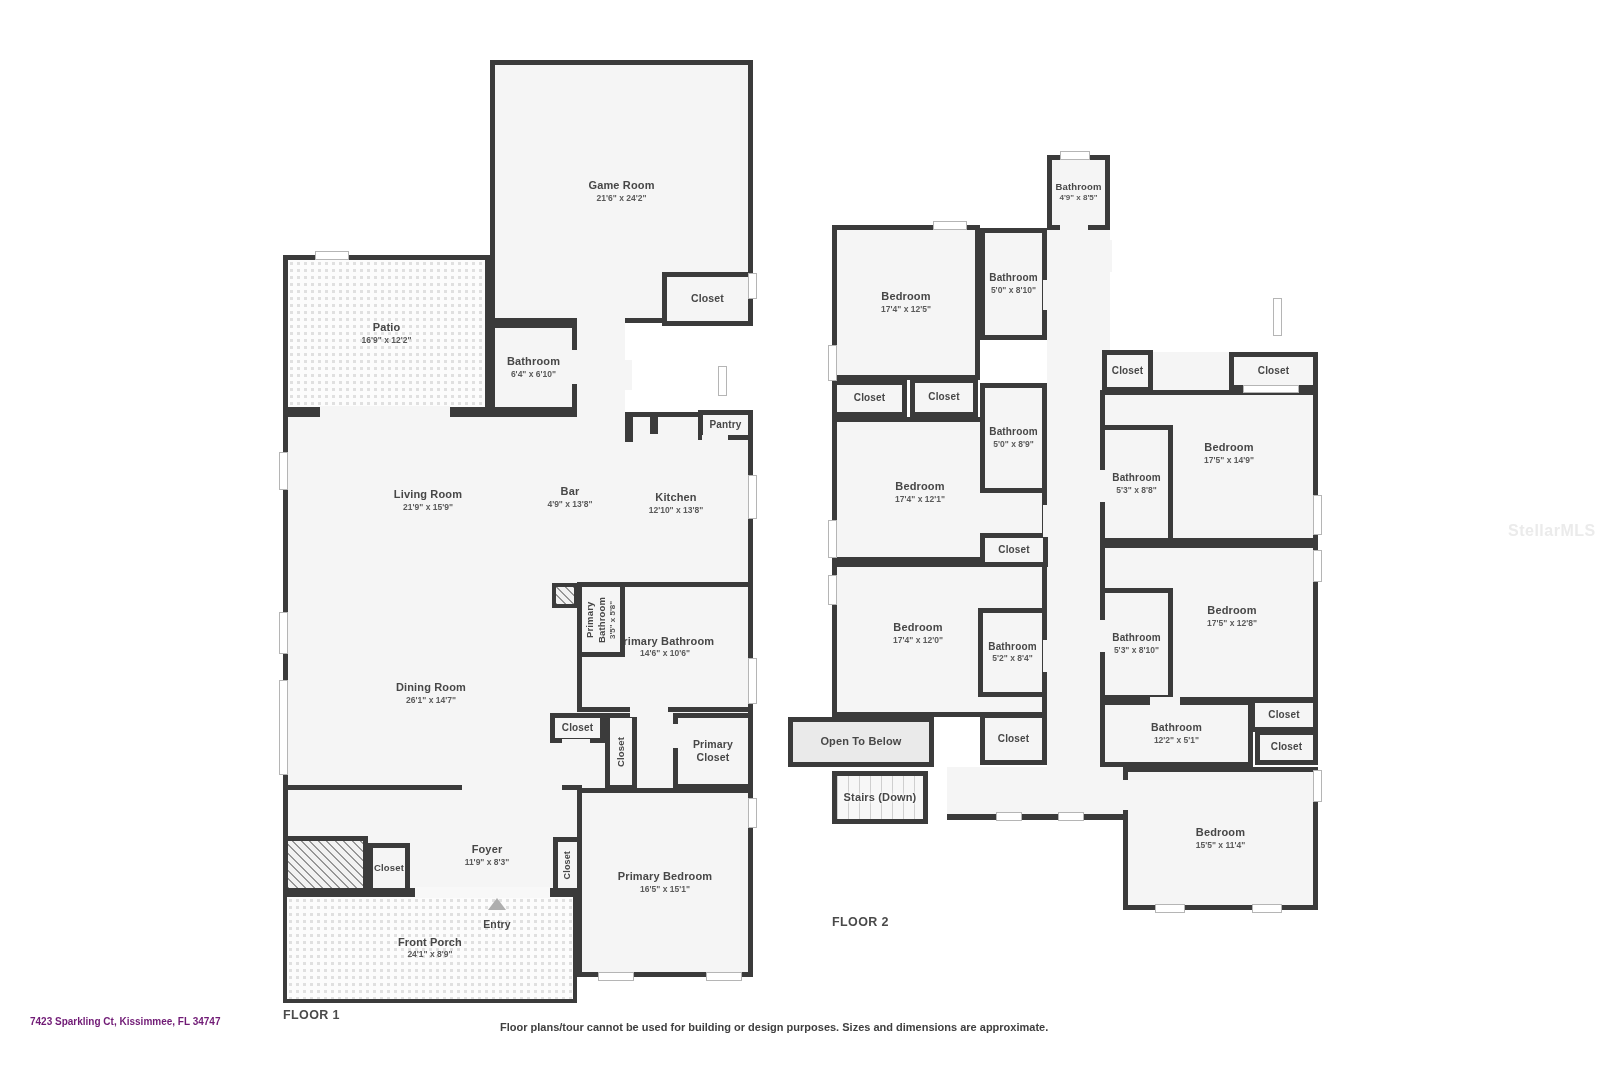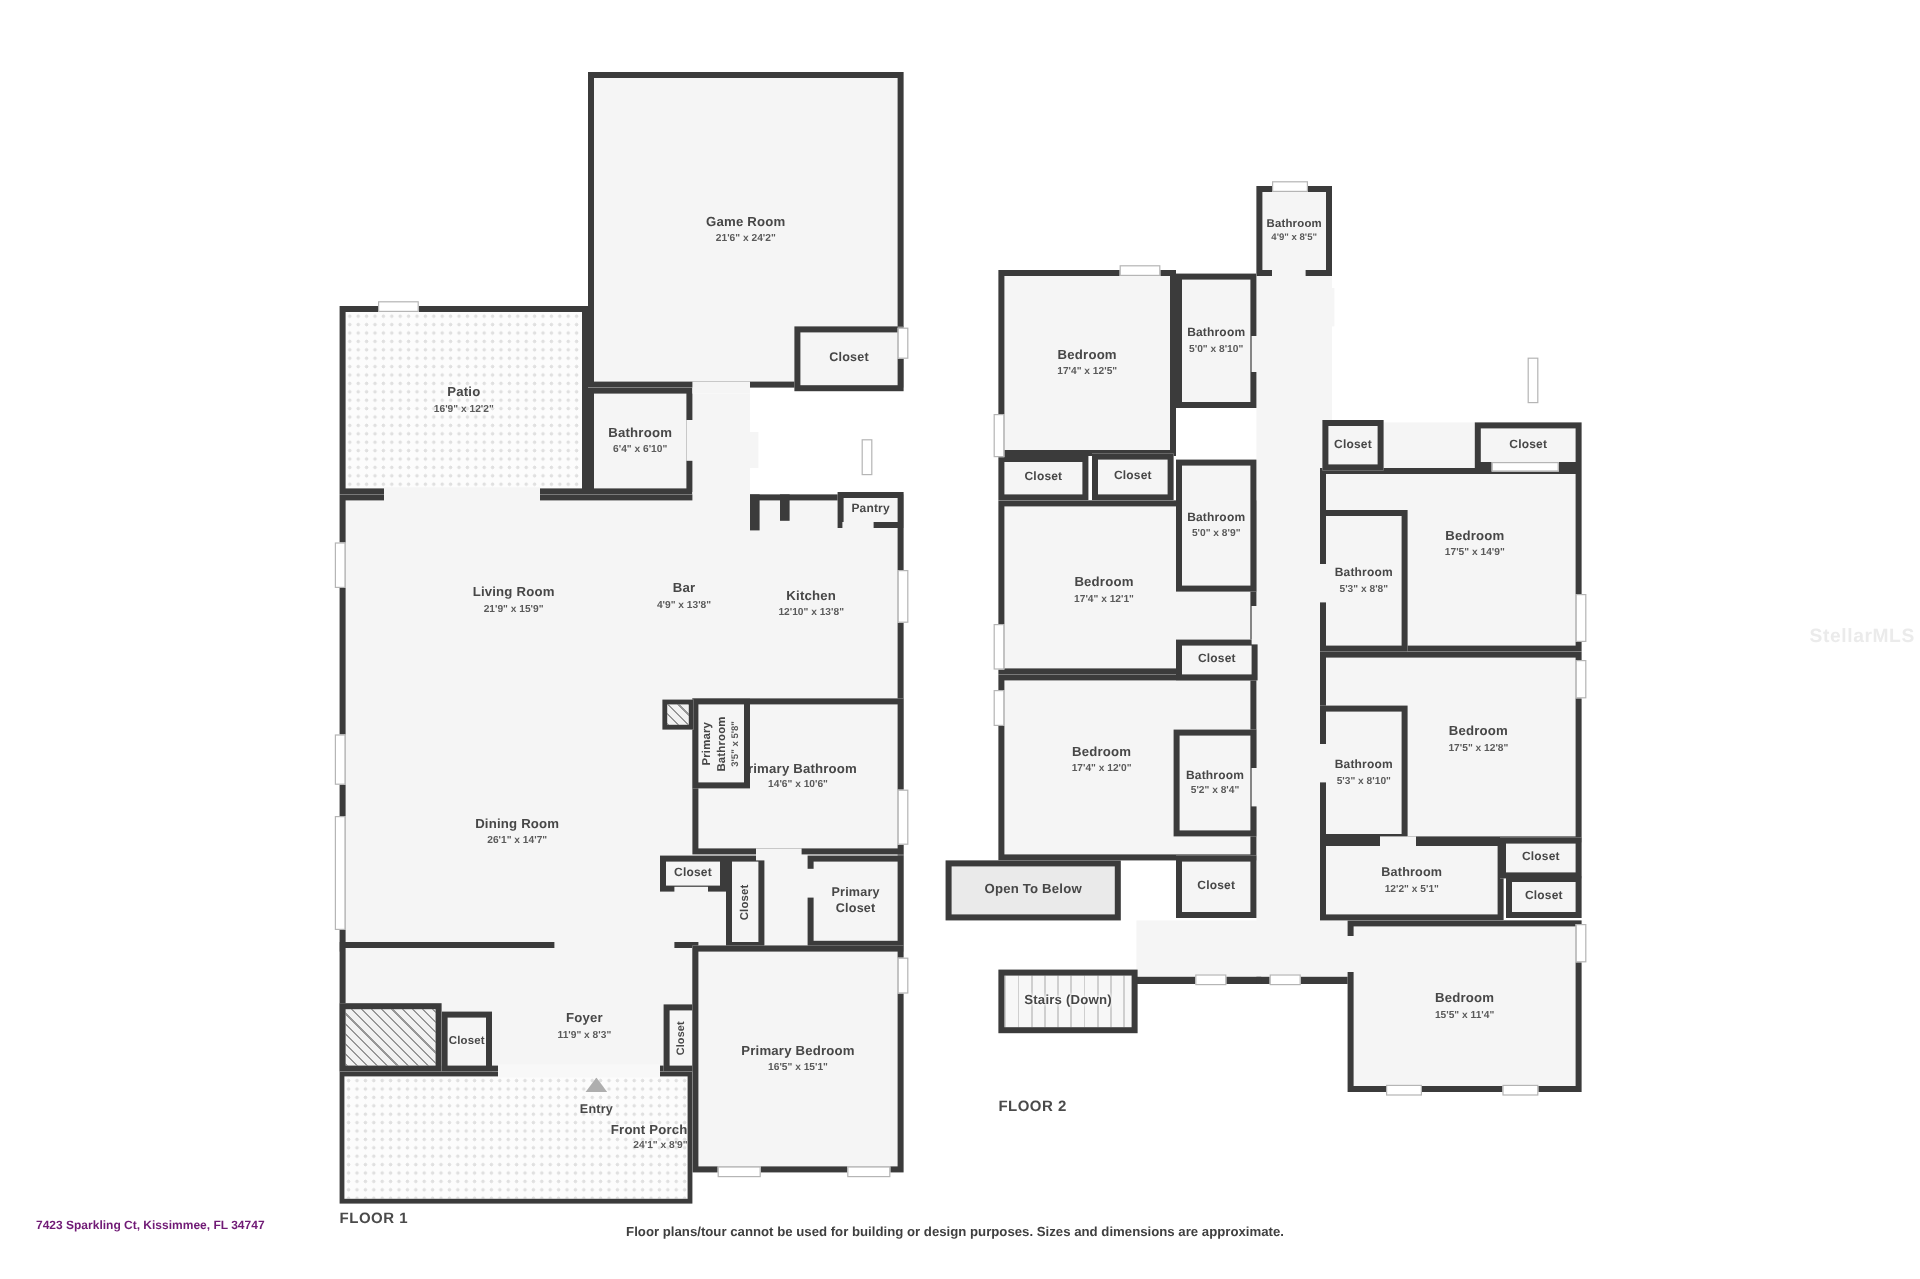--- a/index.html
+++ b/index.html
@@ -1,41 +1,41 @@
 <!DOCTYPE html>
 <html><head>
 <meta charset="utf-8">
 <style>
   html,body{margin:0;padding:0;background:#fff;font-family:"Liberation Sans",sans-serif;}
   #canvas{position:relative;width:1600px;height:1066px;background:#ffffff;overflow:hidden;}
   .layer{position:absolute;inset:0;}
   .room{position:absolute;background:#f5f5f5;border:5px solid #3b3b3b;box-sizing:border-box;
         display:flex;flex-direction:column;align-items:center;justify-content:center;text-align:center;}
-  .thin{border-width:4px;align-items:flex-end;}
+  .thin{border-width:4px;}
   .bgblock{position:absolute;background:#f5f5f5;}
   .nm{font-weight:700;font-size:11px;color:#474747;line-height:1.25;letter-spacing:.15px;display:block;}
   .dm{font-weight:600;font-size:8.5px;color:#5a5a5a;line-height:1.3;display:block;}
   .sm .nm{font-size:10.5px;}
   .xs .nm{font-size:9.5px;}
   .flabel{position:absolute;transform:translate(-50%,-50%);text-align:center;white-space:nowrap;z-index:30;}
   .dots{background-color:#fcfcfc;background-image:radial-gradient(#e0e0e0 1.5px,transparent 1.6px);background-size:7px 7px;}
   .hatch{background-color:#f2f2f2;background-image:repeating-linear-gradient(45deg,#979797 0,#979797 1.3px,transparent 1.3px,transparent 6px);}
   .vstripes{background-color:#f7f7f7;background-image:repeating-linear-gradient(90deg,#cfcfcf 0,#cfcfcf 1.5px,transparent 1.5px,transparent 11px);}
   .shadowtxt .nm{text-shadow:0 0 3px #fff,0 0 3px #fff,0 0 4px #fff;}
   .window{position:absolute;background:#ffffff;border:1.5px solid #b5b5b5;box-sizing:border-box;z-index:40;}
   .gap{position:absolute;background:#f5f5f5;z-index:35;}
   .wall{position:absolute;background:#3b3b3b;z-index:20;}
   .vlab{writing-mode:vertical-rl;transform:rotate(180deg);text-align:center;}
   .vlab .nm{font-size:9.5px;}
   .vlab .dm{font-size:8px;}
   .tri{position:absolute;width:0;height:0;border-left:9px solid transparent;border-right:9px solid transparent;
        border-bottom:12px solid #aeaeae;z-index:30;}
   .floor-label{position:absolute;font-weight:700;font-size:12.5px;color:#4a4a4a;letter-spacing:.4px;z-index:30;}
   .addr{position:absolute;left:30px;top:1016px;font-weight:700;font-size:10px;color:#701a75;z-index:30;}
-  .disclaimer{position:absolute;left:500px;top:1021px;width:570px;text-align:right;font-weight:700;
+  .disclaimer{position:absolute;left:500px;top:1021px;width:570px;text-align:left;font-weight:700;
               font-size:11px;color:#3f3f3f;z-index:30;}
   .watermark{position:absolute;left:1508px;top:522px;font-weight:700;font-size:16px;color:#ebebeb;
              letter-spacing:.5px;z-index:30;}
 </style>
 </head>
 <body>
 
 <div id="canvas">
 
   <div class="layer">
@@ -209,21 +209,21 @@
       <span class="nm" style="font-size:10px">Closet</span>
     </div>
 
     <div class="room" style="left:788px;top:717px;width:146px;height:50px;background:#eaeaea">
       <span class="nm">Open To Below</span>
     </div>
     <div class="room sm" style="left:980px;top:713px;width:67px;height:52px">
       <span class="nm" style="font-size:10px">Closet</span>
     </div>
 
-    <div class="room vstripes shadowtxt" style="left:832px;top:808px;width:116px;height:53px">
+    <div class="room vstripes shadowtxt" style="left:832px;top:771px;width:96px;height:53px">
       <span class="nm">Stairs (Down)</span>
     </div>
 
     <div class="room" style="left:1100px;top:700px;width:153px;height:67px">
       <span class="nm" style="font-size:10.5px">Bathroom</span>
       <span class="dm">12'2" x 5'1"</span>
     </div>
     <div class="room sm" style="left:1250px;top:698px;width:68px;height:34px">
       <span class="nm" style="font-size:10px">Closet</span>
     </div>

